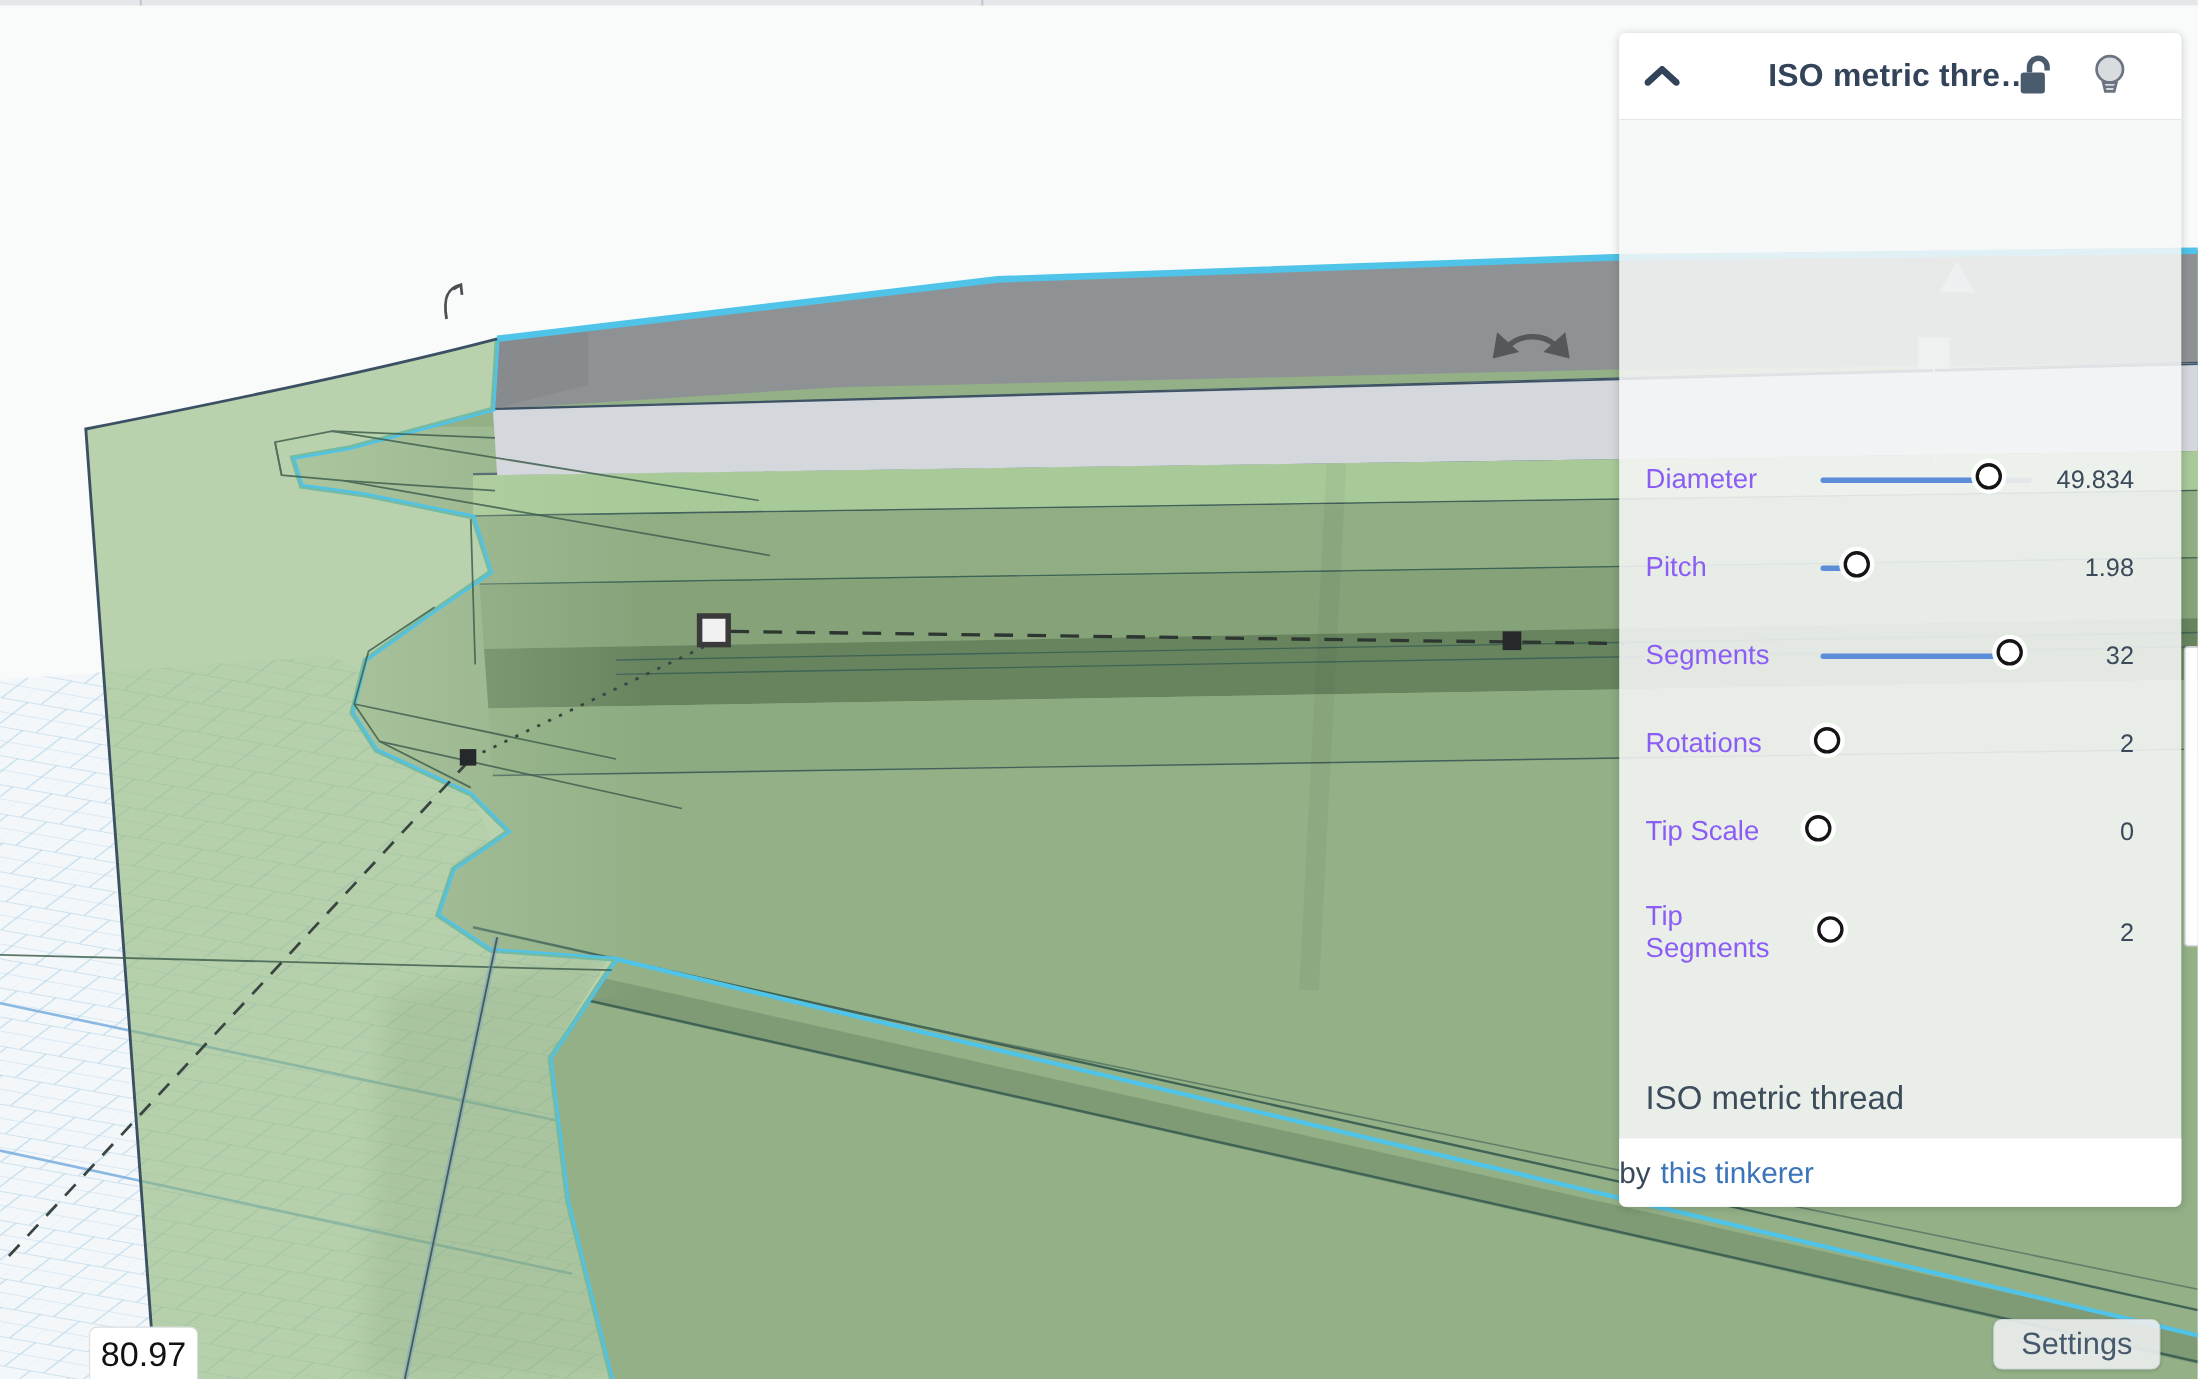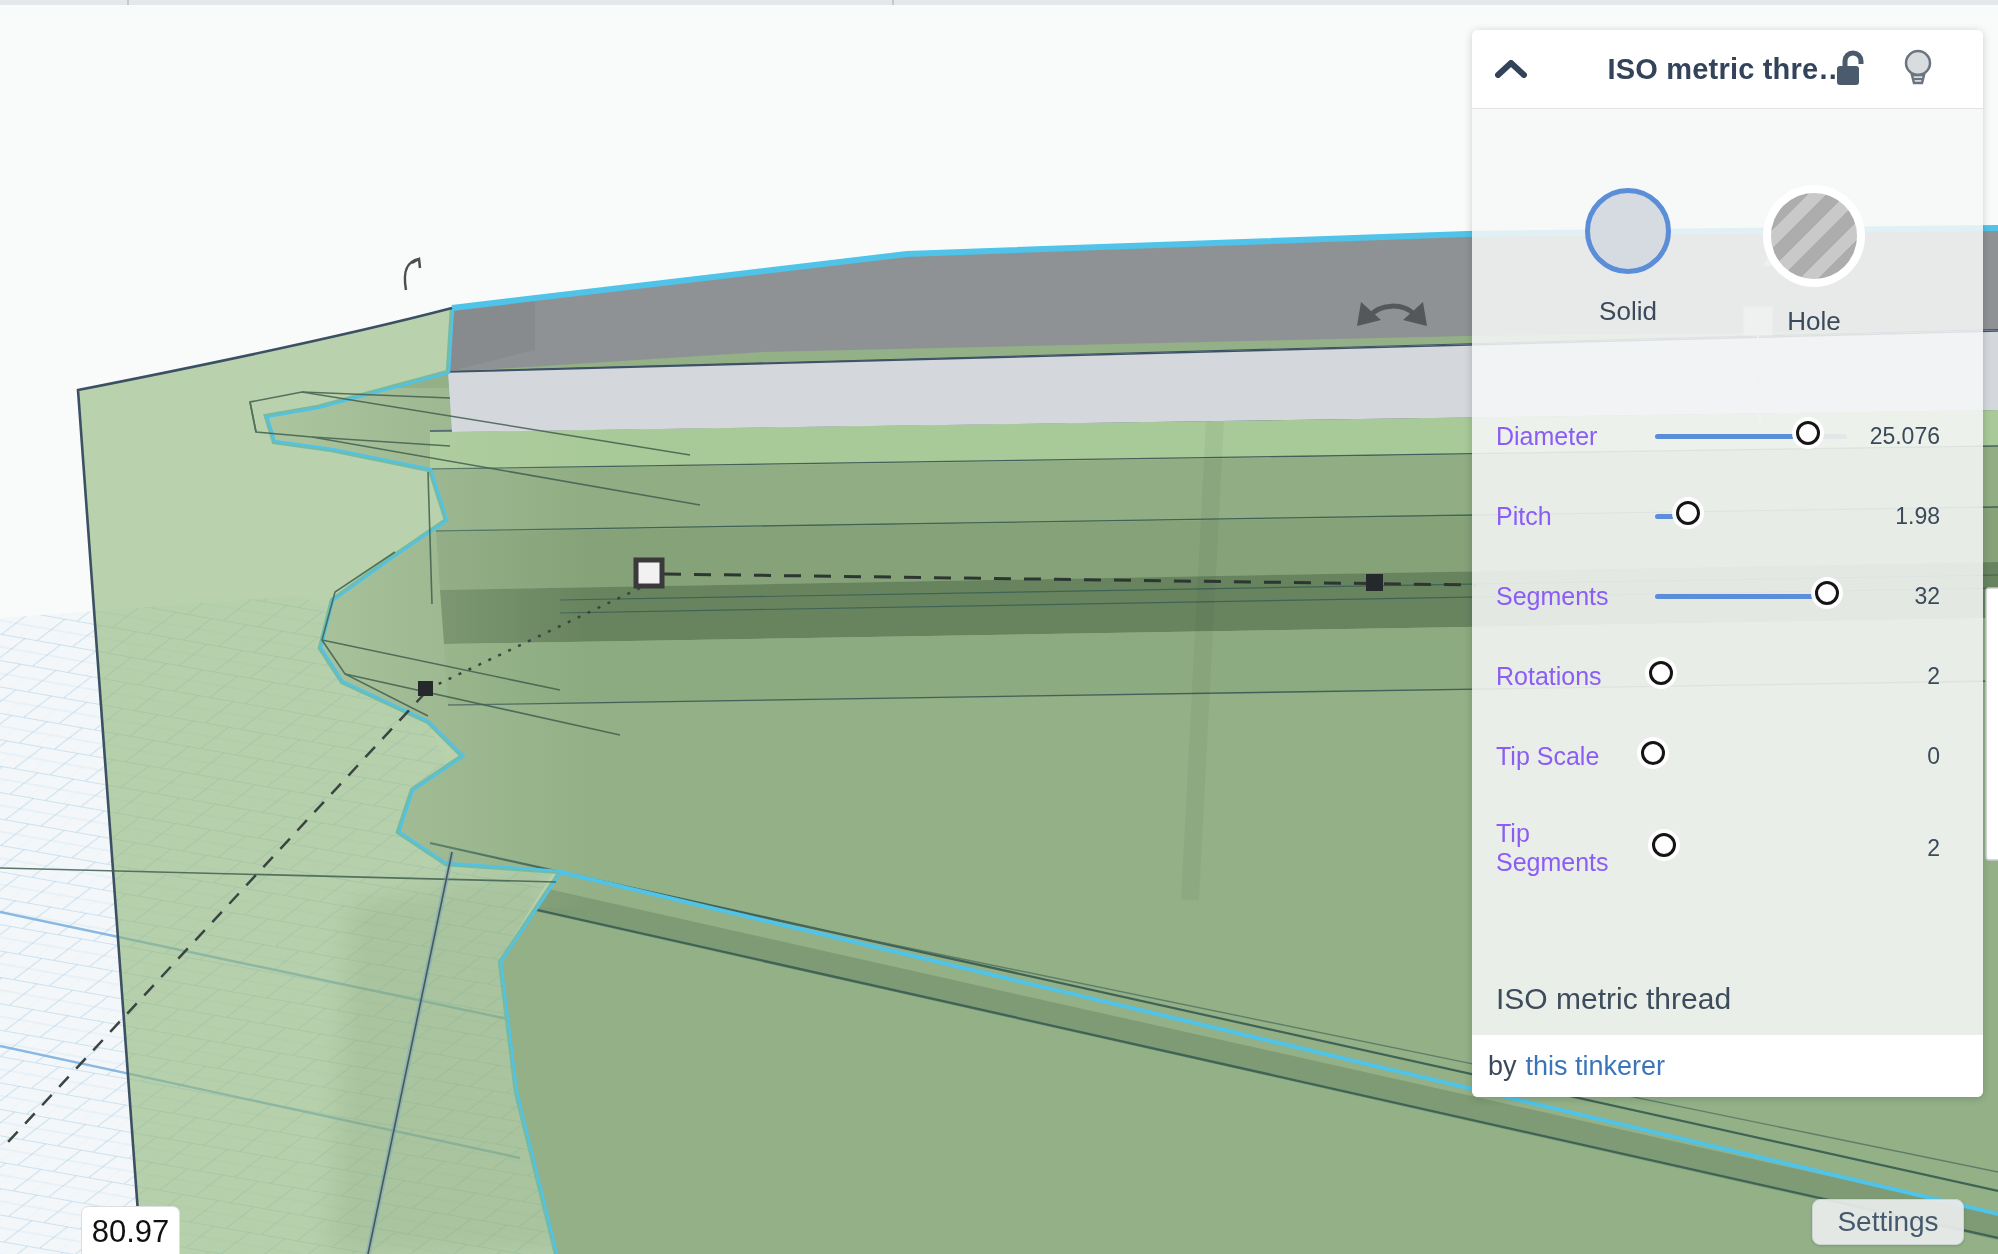--- a/index.html
+++ b/index.html
@@ -56,21 +56,21 @@
   .tgray{background:#e4e7e9;}
   .tblue{background:#5b8dd9;left:0;}
   .knob{
     position:absolute;top:0;width:24px;height:24px;border-radius:50%;
     background:#ffffff;border:3px solid #151515;box-sizing:border-box;
     box-shadow:0 0 0 4px rgba(255,255,255,0.95);cursor:pointer;
   }
   .shape-name{position:absolute;left:24px;top:952px;font-size:30px;color:#3d4c5c;}
   .panel-footer{
     position:absolute;left:0;right:0;bottom:0;height:62px;background:#ffffff;
-    border-radius:0 0 6px 6px;display:flex;align-items:center;padding-left:16px;
+    border-radius:0 0 6px 6px;display:flex;align-items:center;
     font-size:27px;color:#3b4a5a;
   }
   .panel-footer a{color:#3b74ba;text-decoration:none;margin-left:9px;cursor:pointer;}
 
   
   .dim-label{
     position:absolute;left:81px;top:1206px;width:99px;height:58px;
     background:#ffffff;border:1px solid #dadedf;border-radius:7px;
     font-size:31px;color:#111;display:flex;justify-content:center;
     padding-top:7px;box-sizing:border-box;
@@ -254,39 +254,29 @@
     </div>
     <div class="hdr-icon hdr-bulb">
       <svg width="30" height="40" viewBox="0 0 30 40">
         <circle cx="15" cy="14" r="12" fill="#d9dcdf" stroke="#6b7480" stroke-width="2.5"></circle>
         <path d="M9,26 h12 l-2,8 h-8 Z" fill="#d9dcdf" stroke="#6b7480" stroke-width="2.5"></path>
         <line x1="10" y1="30" x2="20" y2="30" stroke="#6b7480" stroke-width="2"></line>
       </svg>
     </div>
   </div>
 
-  <div class="type-row">
-    <div class="type-opt type-solid">
-      <div class="circ"></div>
-      <div class="type-label">Solid</div>
-    </div>
-    <div class="type-opt type-hole">
-      <div class="circ"></div>
-      <div class="type-label">Hole</div>
-    </div>
-  </div>
 
   <div class="srow" style="top:386px">
     <div class="slabel">Diameter</div>
     <div class="strack">
       <div class="tgray" style="left:0;width:192px"></div>
       <div class="tblue" style="width:153px"></div>
       <div class="knob" style="left:141px"></div>
     </div>
-    <div class="sval">25.076</div>
+    <div class="sval">49.834</div>
   </div>
 
   <div class="srow" style="top:466px">
     <div class="slabel">Pitch</div>
     <div class="strack">
       <div class="tblue" style="width:33px"></div>
       <div class="knob" style="left:21px"></div>
     </div>
     <div class="sval">1.98</div>
   </div>

